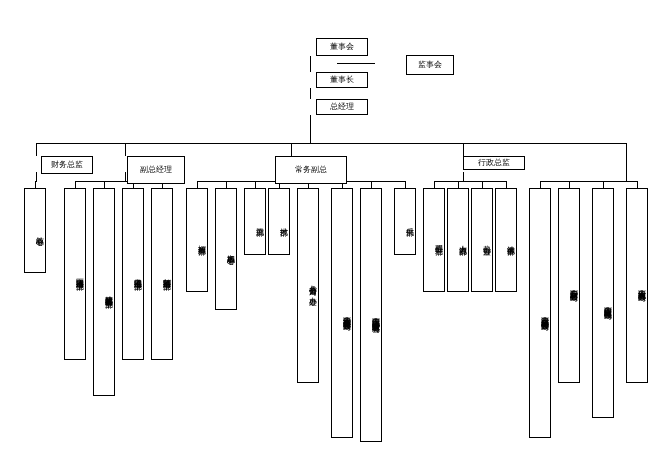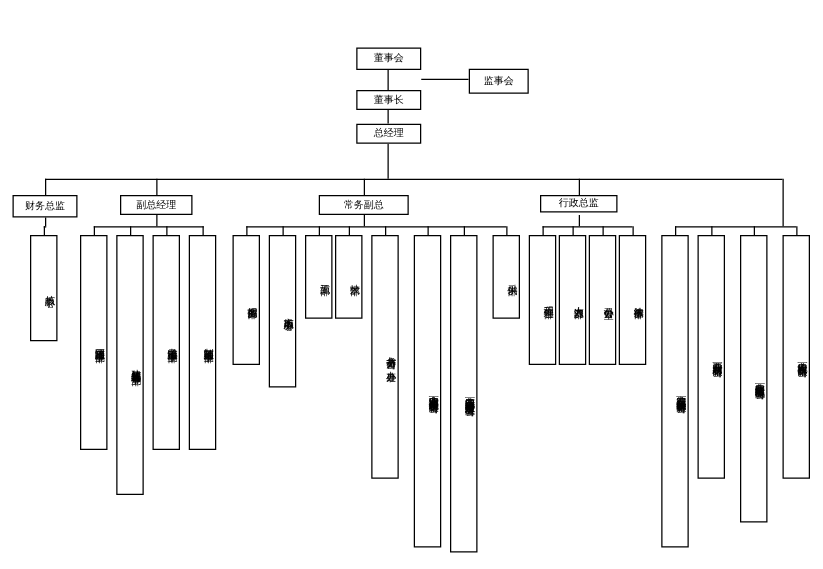--- a/index.html
+++ b/index.html
@@ -40,20 +40,21 @@
     text-align: center;
     display: flex;
     align-items: center;
     justify-content: center;
     overflow: hidden;
   }
   
   .node.h {
     font-size: 8px;
     padding: 1px 2px;
+    margin-left: 31px;
   }
   
   .node.v {
     writing-mode: vertical-rl;
     text-orientation: upright;
     letter-spacing: 0.5px;
     padding: 3px 1px;
     align-items: flex-start;
     justify-content: center;
   }
@@ -119,22 +120,22 @@
       <div class="line vt" style="left: 637px; top: 181px; height: 7px;"></div>
     </div>
 
   <div class="node h" style="left:285px; top:38px; width:52px; height:18px;">董事会</div>
   <div class="node h" style="left:375px; top:55px; width:48px; height:20px;">监事会</div>
   <div class="node h" style="left:285px; top:72px; width:52px; height:16px;">董事长</div>
   <div class="node h" style="left:285px; top:99px; width:52px; height:16px;">总经理</div>
 
   <div id="directors">
       <div class="node h" style="left: 10px; top: 156px; width: 52px; height: 18px;">财务总监</div>
-      <div class="node h" style="left: 96px; top: 156px; width: 58px; height: 16px;">副总经理</div>
-      <div class="node h" style="left: 255px; top: 156px; width: 72px; height: 16px;">常务副总</div>
+      <div class="node h" style="left: 96px; top: 156px; width: 58px; height: 28px;">副总经理</div>
+      <div class="node h" style="left: 244px; top: 156px; width: 72px; height: 28px;">常务副总</div>
       <div class="node h" style="left: 432px; top: 156px; width: 62px; height: 14px;">行政总监</div>
     </div>
 
   <div id="leaves">
       <div class="node v" style="left: 24px; top: 188px; width: 22px; height: 85px;">核算中心</div>
       <div class="node v" style="left: 64px; top: 188px; width: 22px; height: 172px;">医用洁净工程事业部</div>
       <div class="node v" style="left: 93px; top: 188px; width: 22px; height: 208px;">建筑装饰装修工程事业部</div>
       <div class="node v" style="left: 122px; top: 188px; width: 22px; height: 172px;">电子洁净工程事业部</div>
       <div class="node v" style="left: 151px; top: 188px; width: 22px; height: 172px;">制药洁净工程事业部</div>
       <div class="node v" style="left: 186px; top: 188px; width: 22px; height: 104px;">招商服务部</div>

